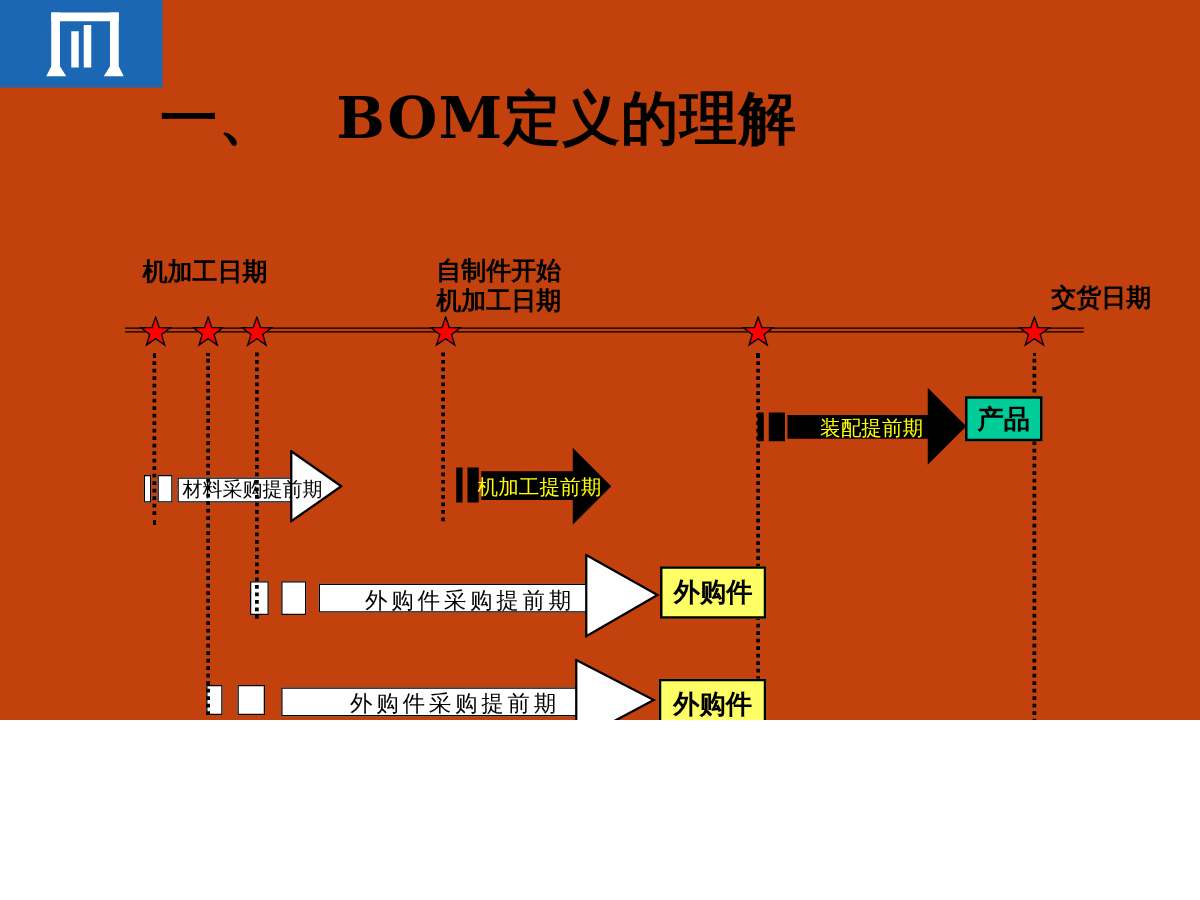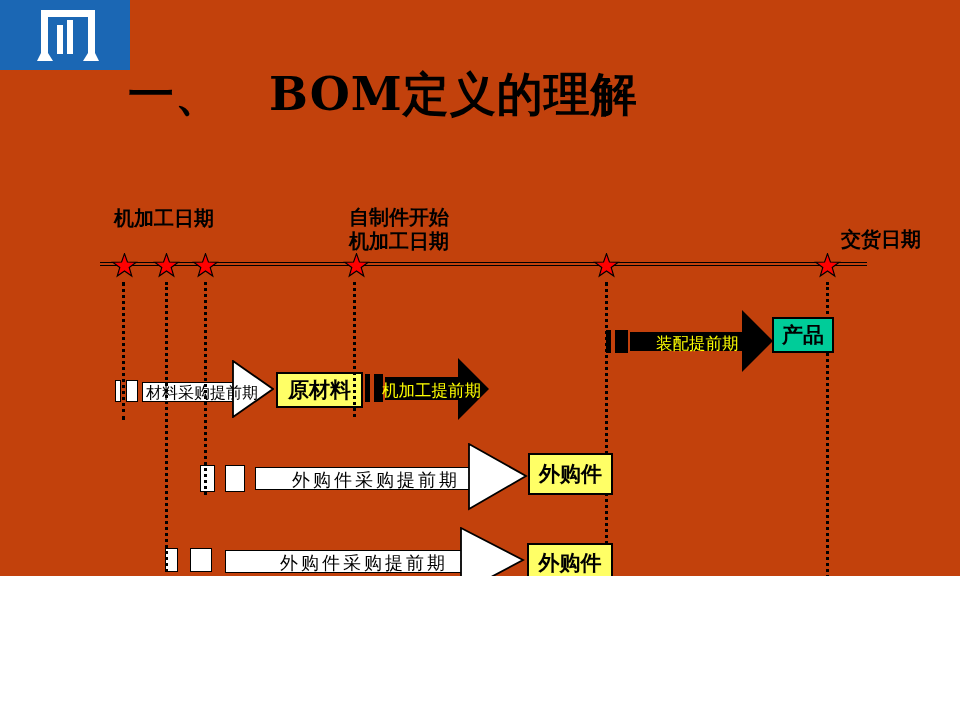--- a/index.html
+++ b/index.html
@@ -105,21 +105,20 @@
   <div class="abs flow-label on-black" style="left:656px;top:333px;">装配提前期</div>
   <div class="abs rbox green" style="left:772px;top:317px;width:62px;height:36px;">产品</div>
 
   <div class="abs wshape" style="left:115px;top:380px;width:6px;height:22px;"></div>
   <div class="abs wshape" style="left:126px;top:380px;width:12px;height:22px;"></div>
   <div class="abs wshape" style="left:142px;top:382px;width:93px;height:20px;"></div>
   <svg class="abs head" style="left:232px;top:360px;" width="42" height="58" viewBox="0 0 42 58">
       <polygon points="1,1 41,29 1,57" fill="#fff" stroke="#000" stroke-width="1.8"></polygon>
     </svg>
   <div class="abs flow-label" style="left:146px;top:383px;">材料采购提前期</div>
-  <div class="abs rbox yellow" style="left:276px;top:372px;width:87px;height:36px;">原材料</div>
 
   <div class="abs bshape" style="left:365px;top:374px;width:5px;height:28px;"></div>
   <div class="abs bshape" style="left:374px;top:374px;width:9px;height:28px;"></div>
   <div class="abs bshape" style="left:385px;top:377px;width:75px;height:23px;"></div>
   <svg class="abs head" style="left:458px;top:358px;" width="31" height="62" viewBox="0 0 31 62">
       <polygon points="0,0 31,31 0,62" fill="#000"></polygon>
     </svg>
   <div class="abs flow-label on-black" style="left:382px;top:380px;">机加工提前期</div>
 
   <div class="abs wshape" style="left:200px;top:465px;width:15px;height:27px;"></div>

